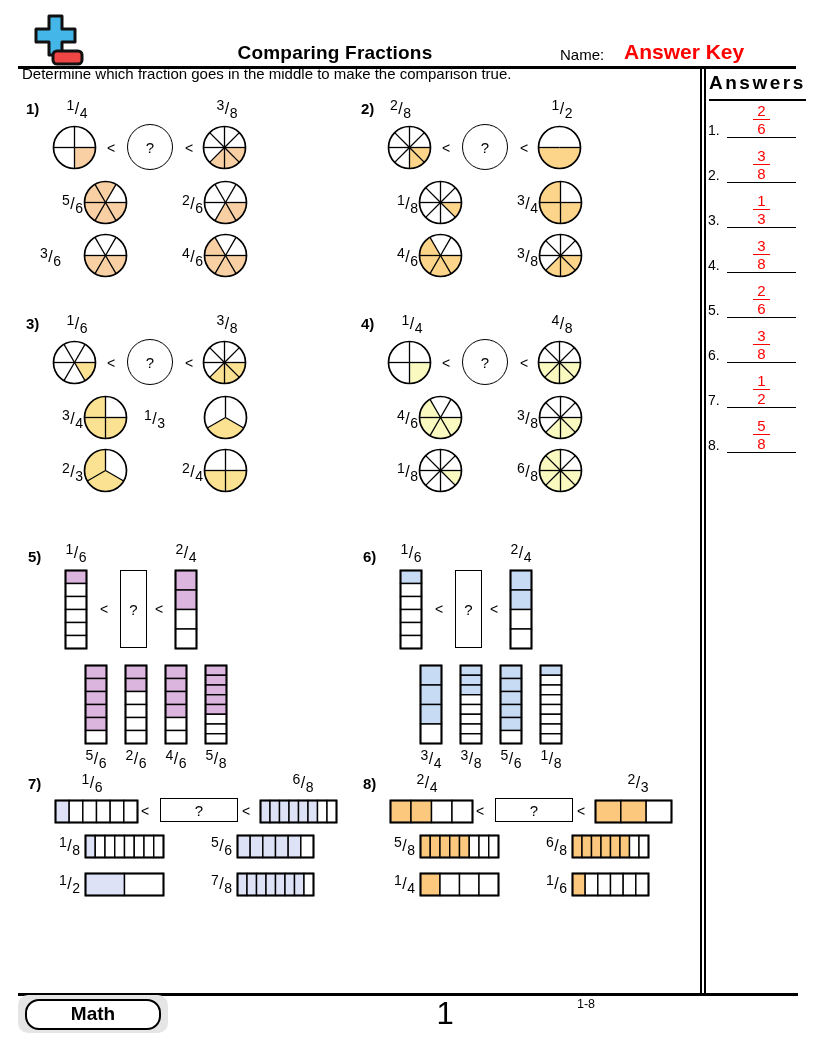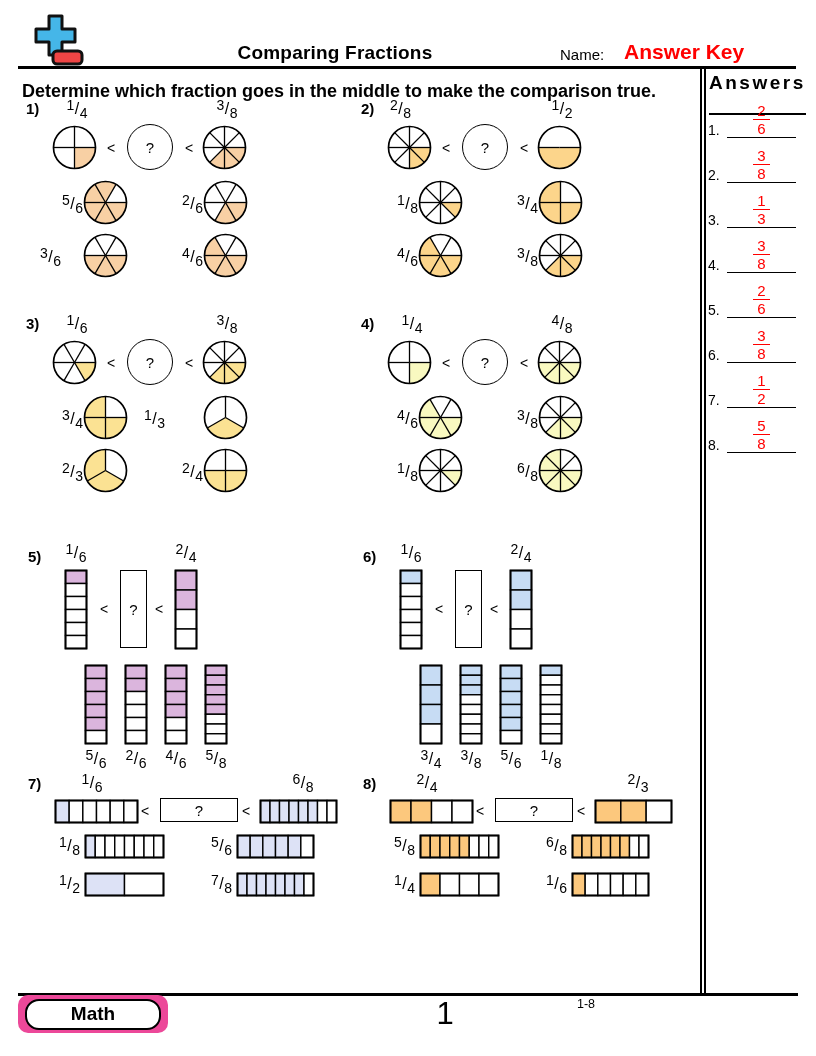--- a/index.html
+++ b/index.html
@@ -5,26 +5,26 @@
   html,body{margin:0;padding:0;background:#fff;}
   .page{position:relative;width:816px;height:1056px;background:#fff;overflow:hidden;
         font-family:"Liberation Sans",sans-serif;color:#000;}
   
   .logo{position:absolute;left:28px;top:13px;line-height:0;}
   .title{position:absolute;left:170px;top:42px;width:330px;text-align:center;
          font-size:19px;font-weight:600;letter-spacing:.2px;}
   .name-label{position:absolute;left:560px;top:46px;font-size:15px;}
   .answer-key{position:absolute;left:624px;top:40px;font-size:21px;font-weight:bold;color:#FF0000;}
   .top-rule{position:absolute;left:18px;top:66px;width:778px;height:3px;background:#000;}
-  .instruction{position:absolute;left:22px;top:81px;font-size:18px;font-weight:bold;}
+  .instruction{position:absolute;left:22px;top:65px;font-size:15px;font-weight:normal;}
   
   .ans-divider{position:absolute;left:700px;top:69px;height:924px;width:6px;
                border-left:2px solid #000;border-right:2px solid #000;box-sizing:border-box;}
   .ans-title{position:absolute;left:709px;top:72px;font-size:19px;font-weight:bold;
-             letter-spacing:2.5px;border-bottom:2.2px solid #000;padding-bottom:19px;}
+             letter-spacing:2.5px;border-bottom:2.2px solid #000;padding-bottom:5px;}
   .ans-list{position:absolute;left:708px;top:93px;width:88px;}
   .ans-item{height:45px;display:flex;align-items:flex-end;}
   .ans-num{font-size:14px;width:19px;flex:none;}
   .ans-line{flex:1;border-bottom:1.6px solid #000;display:flex;justify-content:center;}
   .rfrac{display:flex;flex-direction:column;align-items:center;color:#FF0000;
          font-size:15px;line-height:1.15;}
   .rfrac .rnum{border-bottom:1.7px solid #FF0000;padding:0 4px;}
   
   .problem{position:absolute;width:332px;height:230px;}
   .pnum{position:absolute;font-size:15px;font-weight:bold;}
@@ -34,21 +34,21 @@
   .frac .fs{font-size:16px;padding:0 .5px;}
   .frac .fd{position:relative;top:4px;}
   .op{position:absolute;font-size:14px;line-height:1;}
   .pie,.bar{position:absolute;line-height:0;}
   .qcircle{position:absolute;border:1.6px solid #000;border-radius:50%;background:#fff;
            box-sizing:border-box;display:flex;align-items:center;justify-content:center;font-size:15px;}
   .qbox{position:absolute;border:1.8px solid #000;background:#fff;box-sizing:border-box;
         display:flex;align-items:center;justify-content:center;font-size:15px;}
   
   .bottom-rule{position:absolute;left:18px;top:993px;width:780px;height:2.5px;background:#000;}
-  .math-badge{position:absolute;left:18px;top:995px;width:150px;height:38px;background:#ec4899;
+  .math-badge{position:absolute;left:18px;top:995px;width:150px;height:38px;background:#e5e5e5;
               border-radius:10px;display:flex;align-items:center;justify-content:center;}
   .math-pill{width:132px;height:27px;background:#fff;border:2px solid #000;border-radius:14px;
              display:flex;align-items:center;justify-content:center;font-size:19px;font-weight:bold;}
   .site{position:absolute;left:176px;top:1013px;font-size:15px;}
   .page-num{position:absolute;left:428px;top:996px;width:34px;text-align:center;font-size:31px;}
   .score-row{position:absolute;left:577px;top:997px;display:flex;align-items:center;}
   .score-range{font-size:12.5px;margin-right:9px;}
   .score-cell{width:24px;height:19px;border:1.6px solid #000;margin-left:-1.6px;background:#fff;
               display:flex;align-items:center;justify-content:center;font-size:13px;}
   .score-cell.hl{background:#DCE1F5;}

